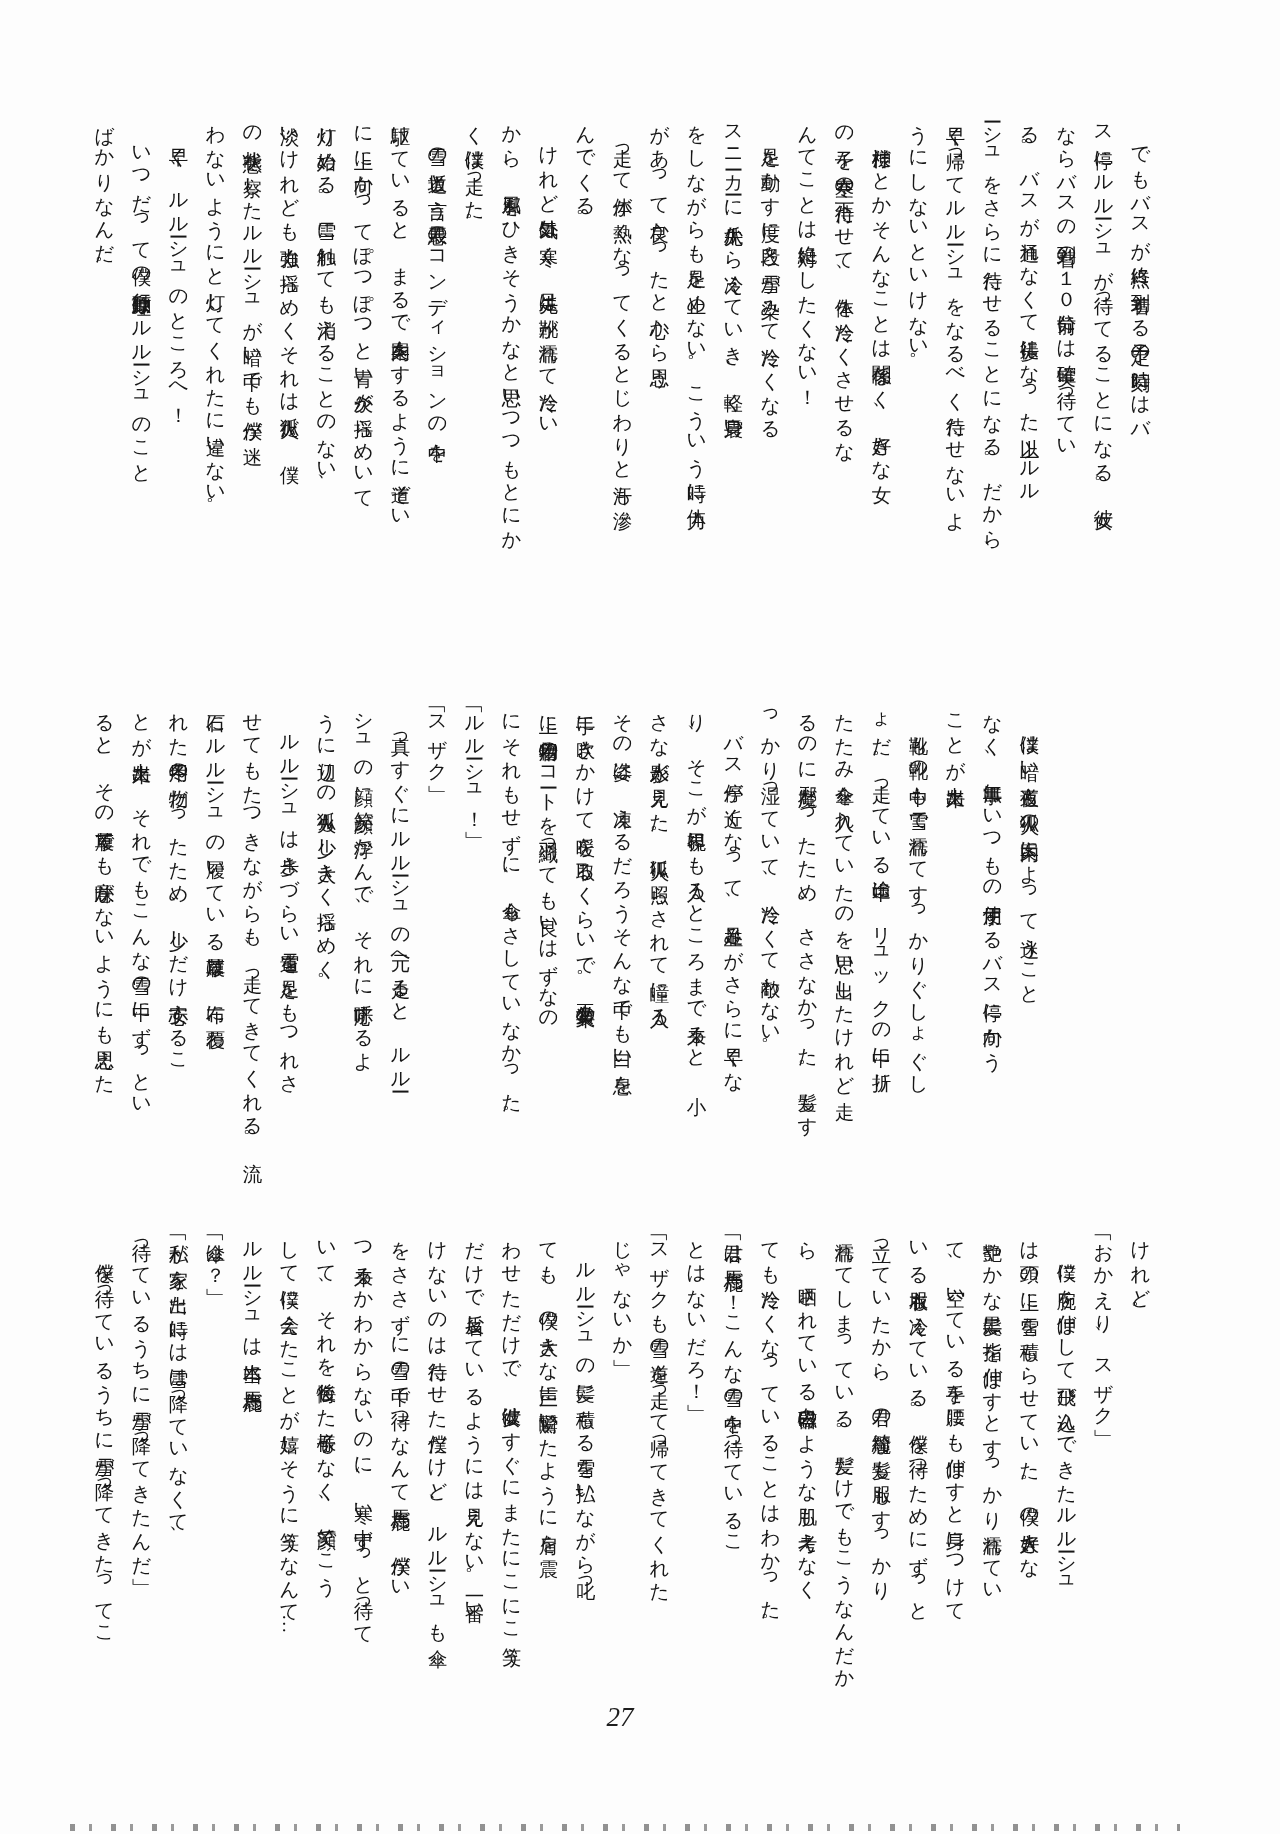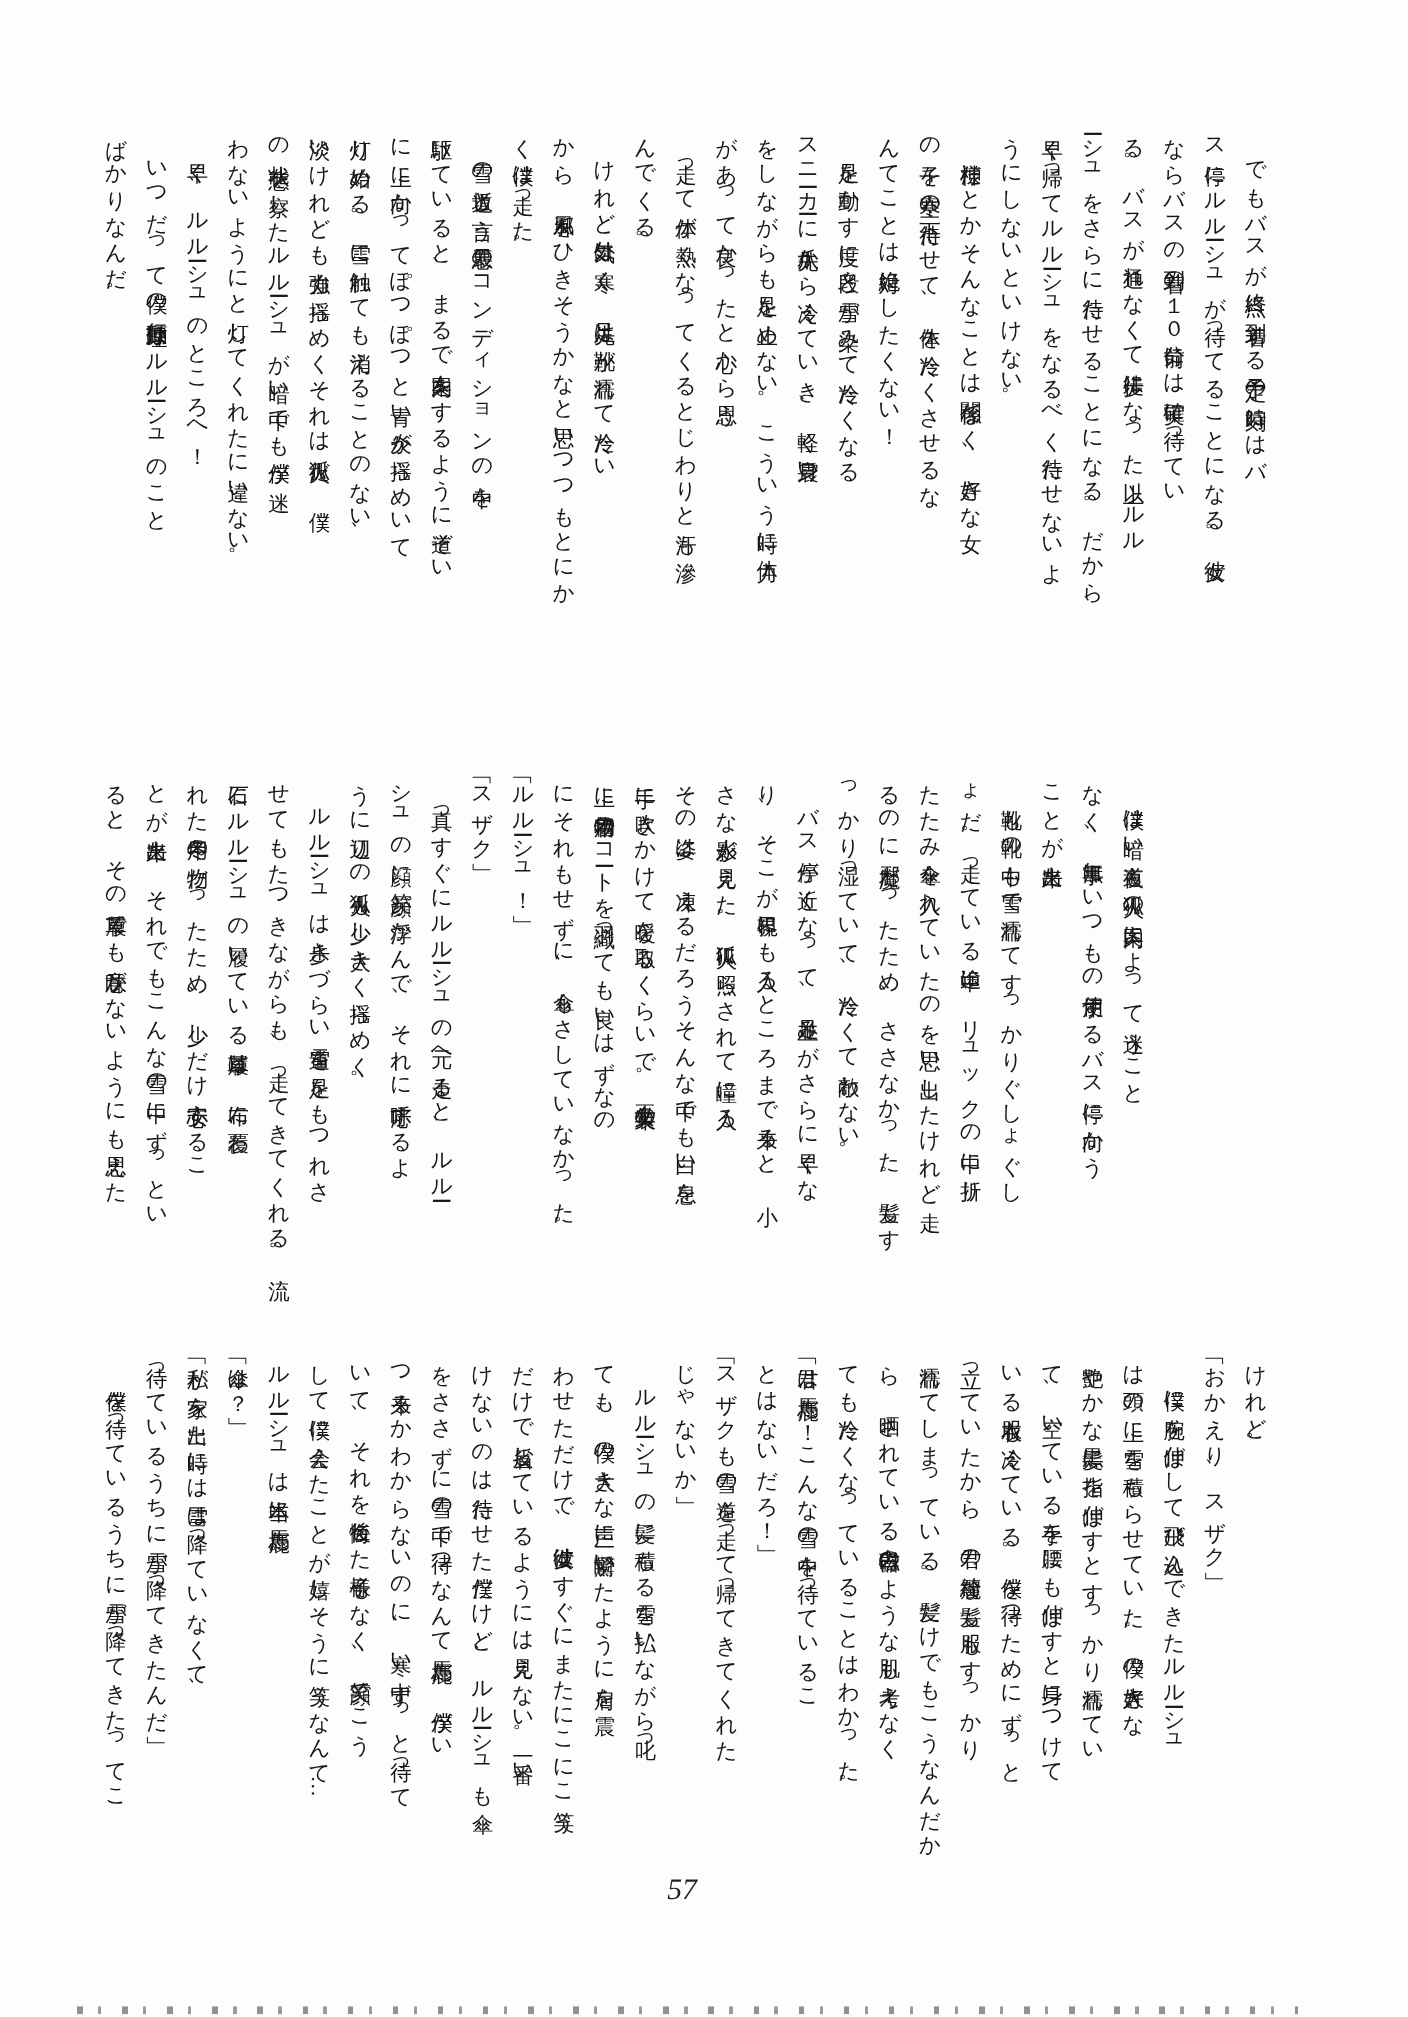--- a/index.html
+++ b/index.html
@@ -157,17 +157,17 @@
 をささずに雪の中で待つなんて馬鹿だ。僕がい
 つ来るかわからないのに、寒い中ずっと待って
 いて、それを後悔した様子もなく、笑顔でこう
 して僕に会えたことが嬉しそうに笑うなんて…
 ルルーシュは本当に馬鹿だ。
 「傘は？」
 「私が家を出た時には雪は降っていなくて、
 待っているうちに雪が降ってきたんだ」
 　僕を待っているうちに雪が降ってきたってこ</div>
 
-  <div class="page-number">57</div>
+  <div class="page-number">27</div>
 
   <div class="bottom-artifact"></div>
 
 </div>
 
 </body></html>

